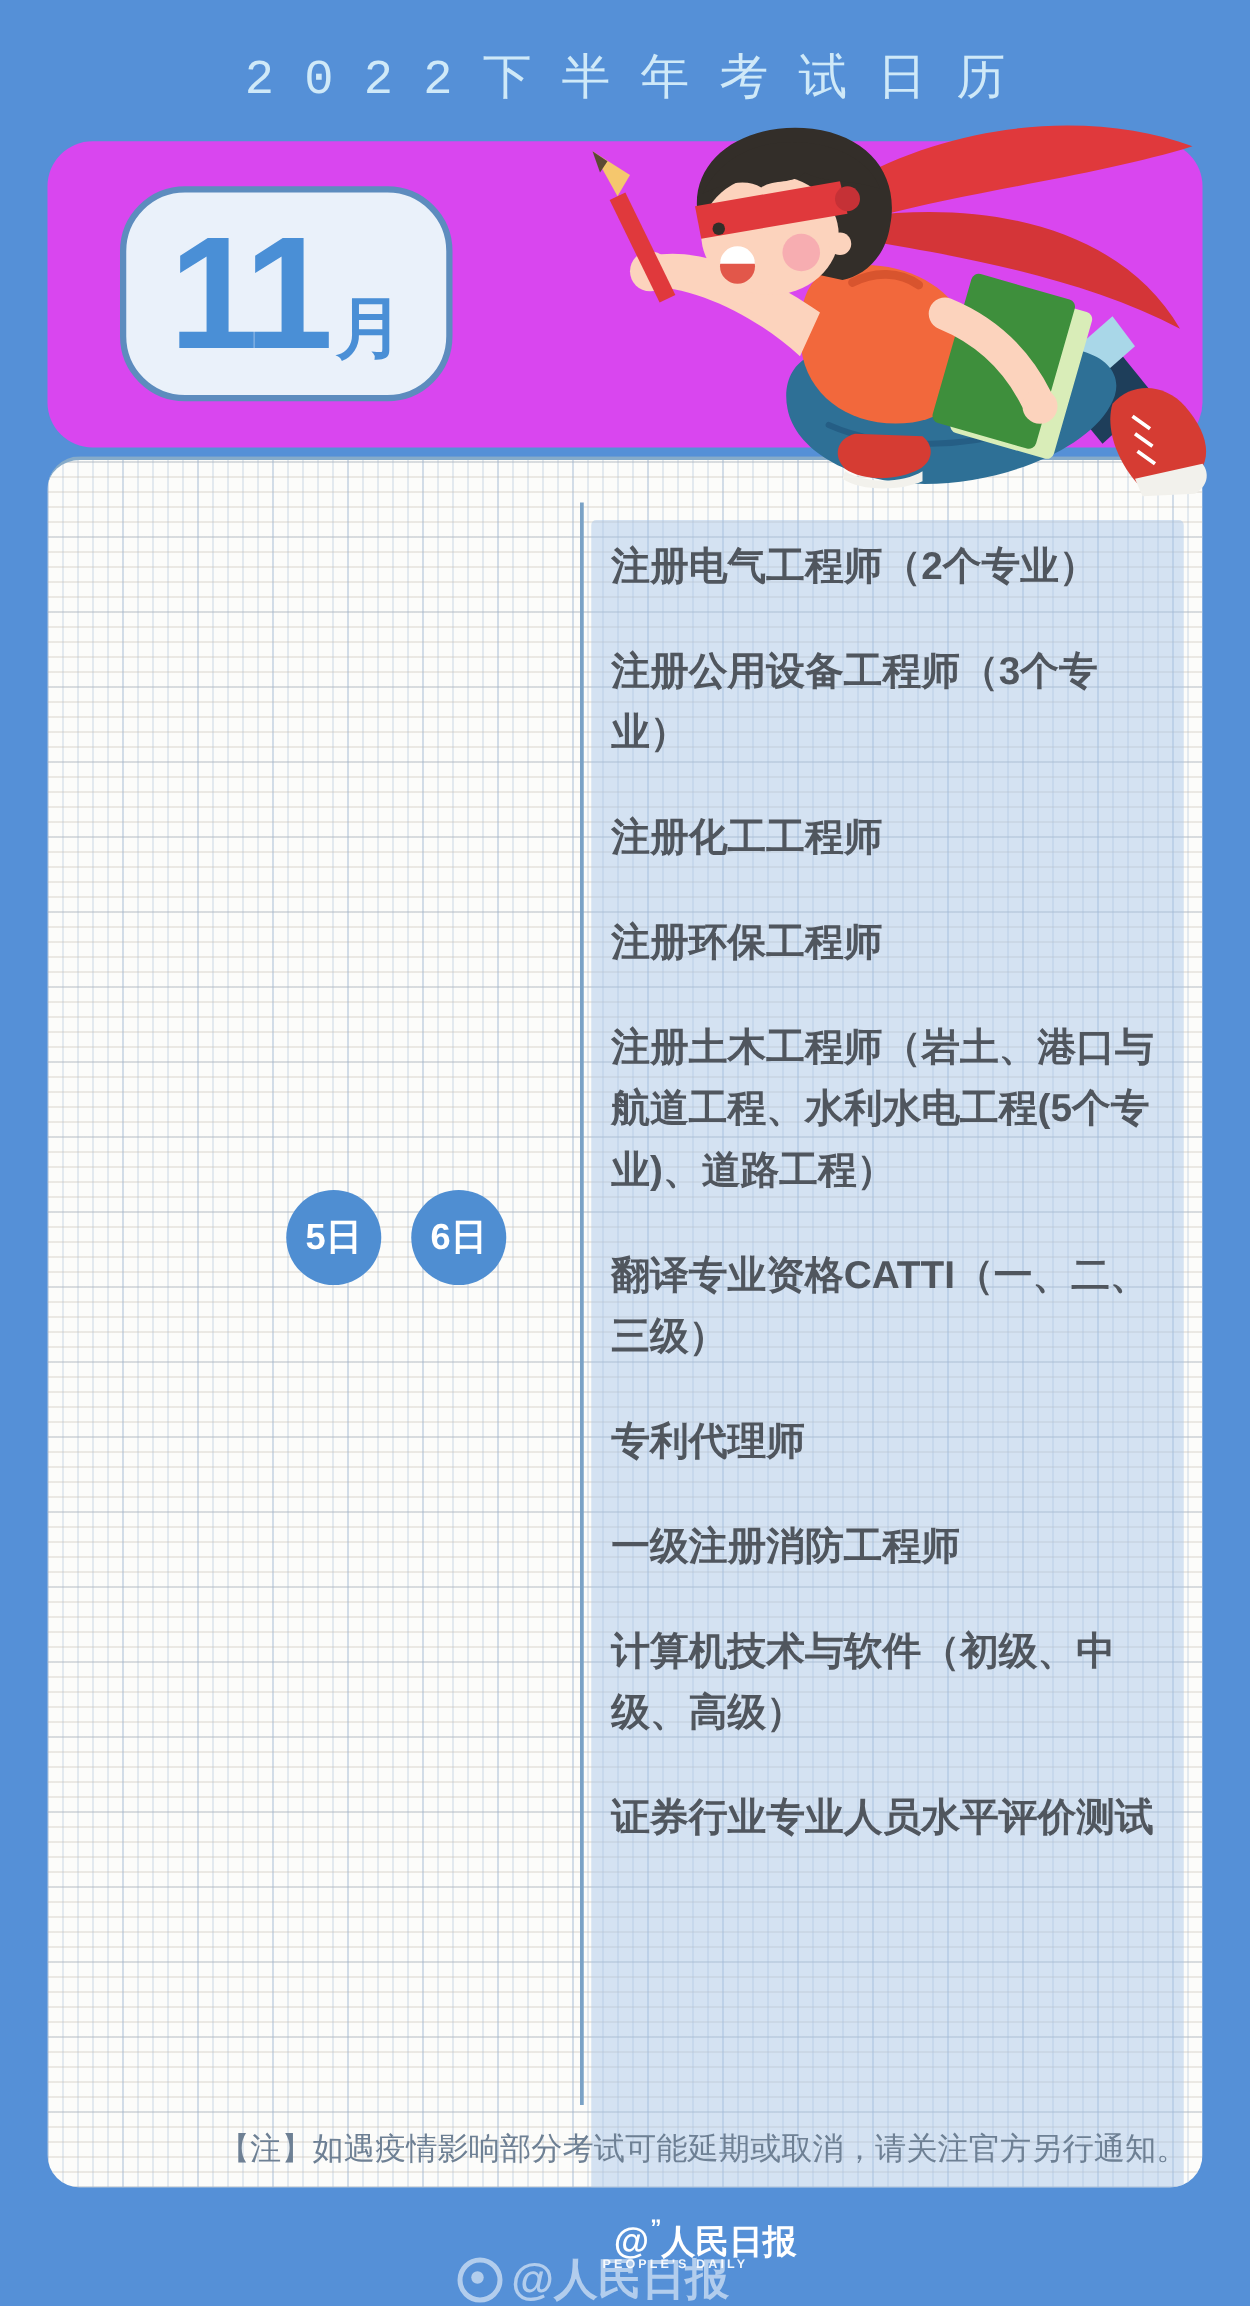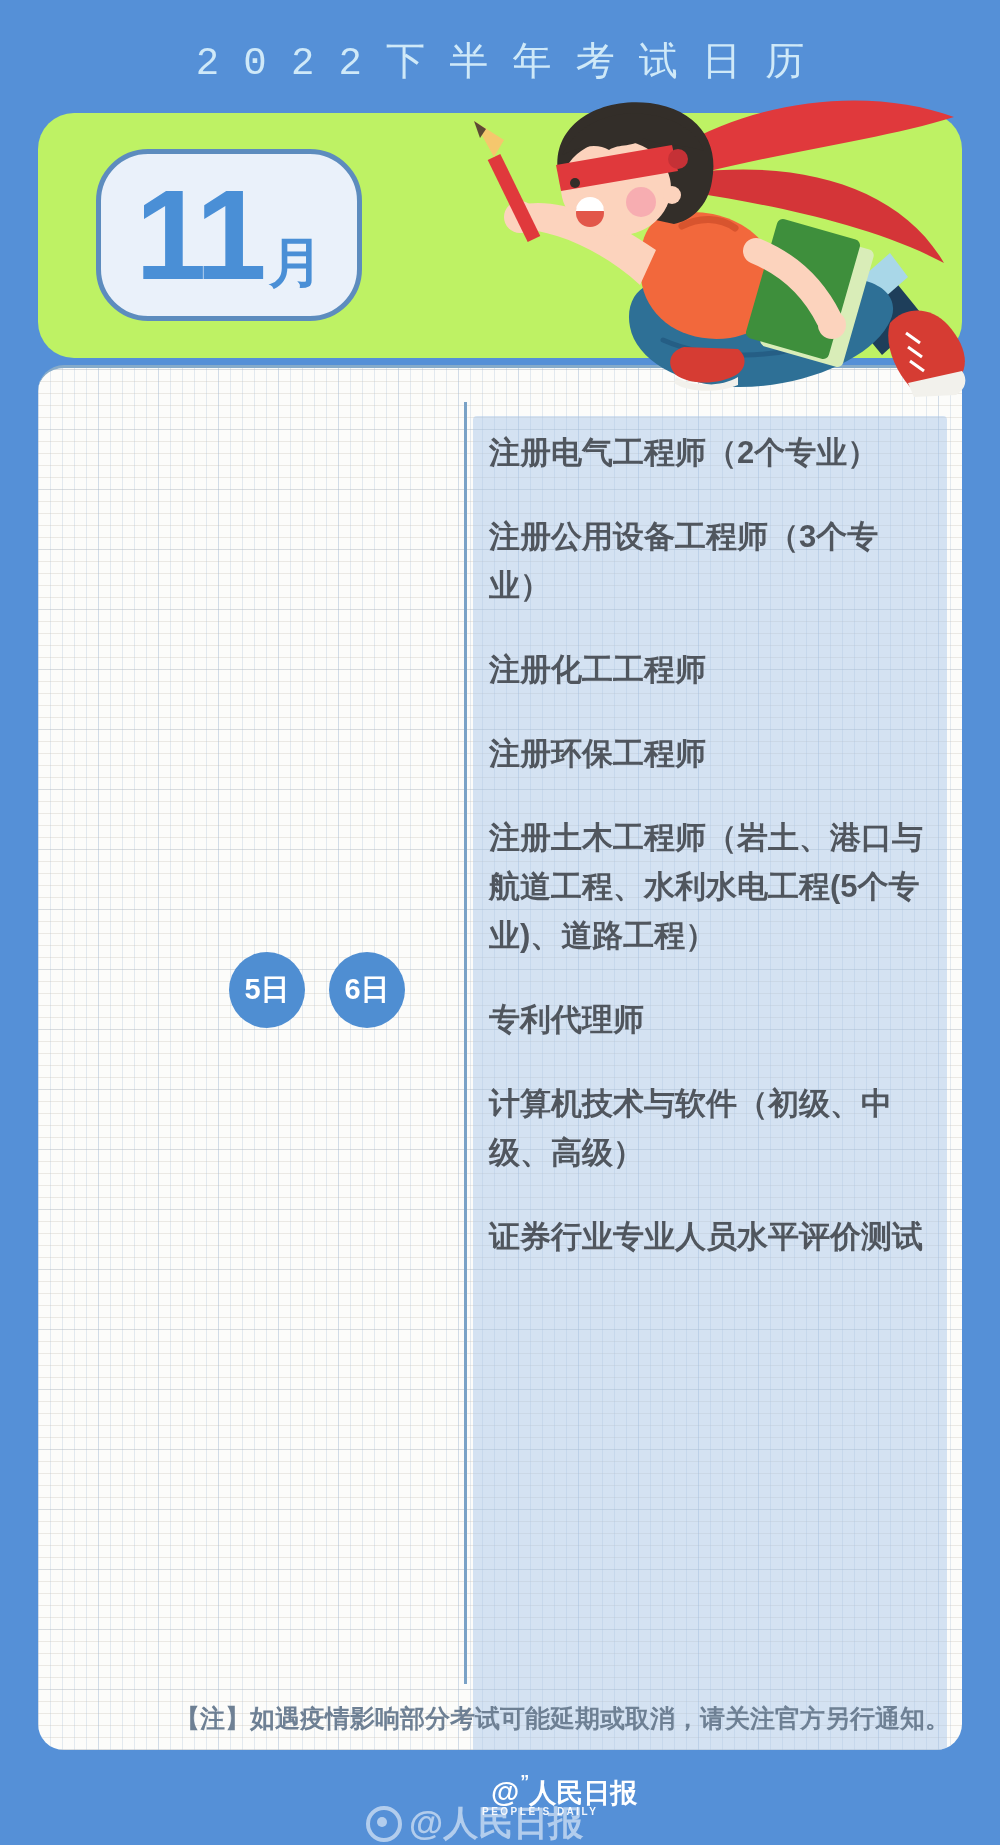--- a/index.html
+++ b/index.html
@@ -10,21 +10,21 @@
   }
   
   .title{
     position:absolute;top:34px;left:0;width:100%;text-align:center;
     font-size:39px;font-weight:300;color:#cfe9f8;
     letter-spacing:0.62em;text-indent:0.62em;white-space:nowrap;font-family:Liberation Mono, monospace;
   }
   
   .header-card{
     position:absolute;left:38px;top:113px;width:924px;height:245px;
-    background:#bef264;border-radius:36px;z-index:2;
+    background:#d946ef;border-radius:36px;z-index:2;
   }
   .month-badge{
     position:absolute;left:58px;top:36px;width:266px;height:172px;
     box-sizing:border-box;background:#eaf1fa;border:5px solid #5d8cbe;
     border-radius:52px;display:flex;align-items:center;justify-content:center;
   }
   .month-number{font-size:128px;font-weight:bold;color:#4a8fd6;line-height:1;letter-spacing:-4px;}
   .month-unit{font-size:54px;font-weight:bold;color:#4a8fd6;align-self:flex-end;margin:0 0 16px 6px;}
   .mascot{position:absolute;left:400px;top:-28px;width:530px;height:320px;}
   
@@ -50,21 +50,21 @@
   }
   .exam-item:last-child{margin-bottom:0;}
   .date-badges{position:absolute;left:191px;top:584px;display:flex;gap:24px;align-items:flex-end;}
   .date-badge{
     width:76px;height:76px;border-radius:50%;background:#4f8ed2;
     color:#ffffff;font-weight:bold;font-size:29px;
     display:flex;align-items:center;justify-content:center;
   }
   .note{
     position:absolute;right:12px;top:1334px;
-    font-size:25px;color:#6e8094;white-space:nowrap;font-weight:bold;
+    font-size:25px;color:#6e8094;white-space:nowrap;
   }
   
   .footer{position:absolute;left:0;top:1750px;width:100%;height:95px;}
   .logo-cluster{position:absolute;left:50%;top:12px;transform:translateX(-50%);width:340px;height:80px;}
   .logo-main{
     position:absolute;left:118px;top:10px;color:#ffffff;font-weight:bold;
     font-size:27px;white-space:nowrap;margin-left:43px;
   }
   .logo-at{font-size:29px;margin-right:1px;}
   .logo-quotes{font-size:18px;vertical-align:14px;letter-spacing:-2px;margin-right:2px;}
@@ -150,21 +150,23 @@
         <div class="date-badge">5日</div>
         <div class="date-badge">6日</div>
       </div>
 
     <div class="exam-panel">
         <div class="exam-item">注册电气工程师（2个专业）</div>
         <div class="exam-item">注册公用设备工程师（3个专业）</div>
         <div class="exam-item">注册化工工程师</div>
         <div class="exam-item">注册环保工程师</div>
         <div class="exam-item">注册土木工程师（岩土、港口与航道工程、水利水电工程(5个专业)、道路工程）</div>
+        <div class="exam-item">翻译专业资格CATTI（一、二、三级）</div>
         <div class="exam-item">专利代理师</div>
+        <div class="exam-item">一级注册消防工程师</div>
         <div class="exam-item">计算机技术与软件（初级、中级、高级）</div>
         <div class="exam-item">证券行业专业人员水平评价测试</div>
       </div>
 
     <div class="note">【注】如遇疫情影响部分考试可能延期或取消，请关注官方另行通知。</div>
   </div>
 
   <div class="footer">
     <div class="logo-cluster">
       <div class="logo-main">

